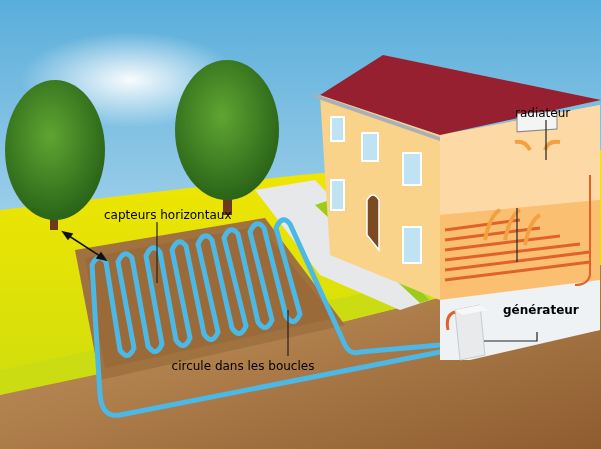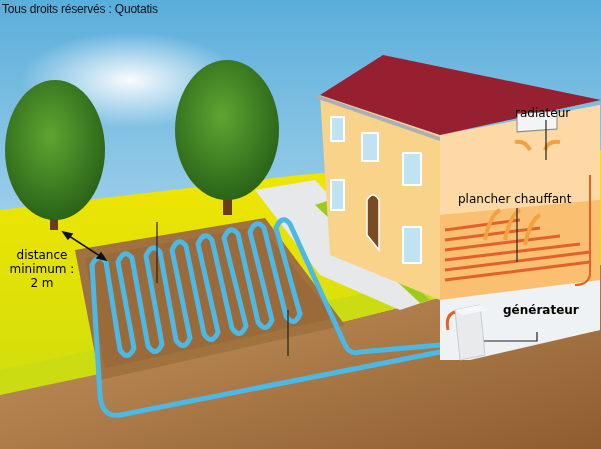--- a/index.html
+++ b/index.html
@@ -115,29 +115,24 @@
       <path d="M484,341 L537,341 L537,332"></path>
     </g>
 
     <g stroke="#111" stroke-width="1.5" fill="#111">
       <line x1="66" y1="234" x2="103" y2="258"></line>
       <polygon points="63,232 72,234 68,239"></polygon>
       <polygon points="106,260 97,258 101,253"></polygon>
     </g>
   </svg>
 
-  <div class="copyright">Tous droits réservés : Quotatis</div>
+
+  <div class="label" style="left:104px;top:208px;">capteurs horizontaux</div>
 
 
-  <div class="label center" style="left:8px;top:248px;width:68px;line-height:14px;">
-    <div>distance</div>
-    <div>minimum :</div>
-    <div>2 m</div>
-  </div>
-
   <div class="label center" style="left:168px;top:359px;width:150px;line-height:15px;">
+    <div>circule dans les boucles</div>
   </div>
 
   <div class="label" style="left:515px;top:106px;">radiateur</div>
-  <div class="label" style="left:458px;top:192px;">plancher chauffant</div>
   <div class="label" style="left:503px;top:303px;font-weight:bold;">générateur</div>
 
 </div>
 
 </body></html>

